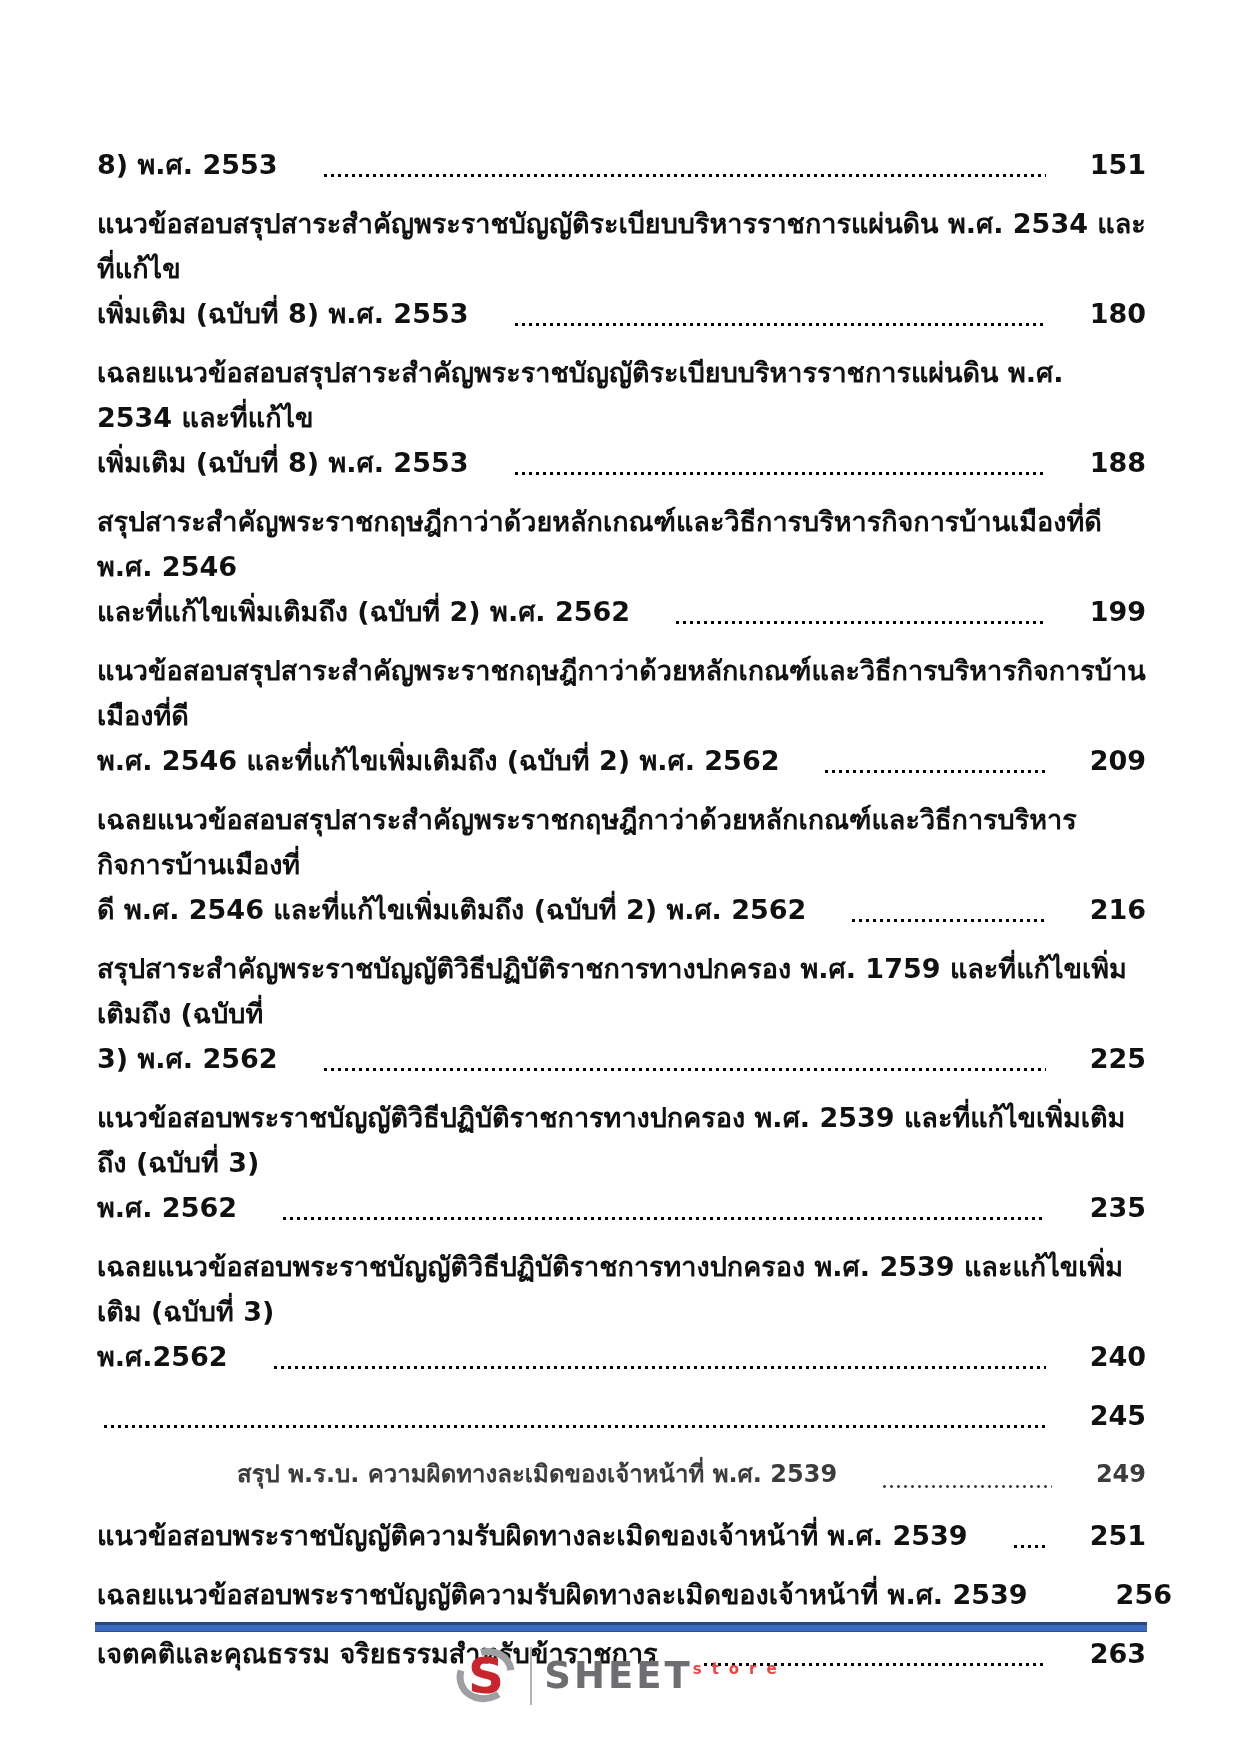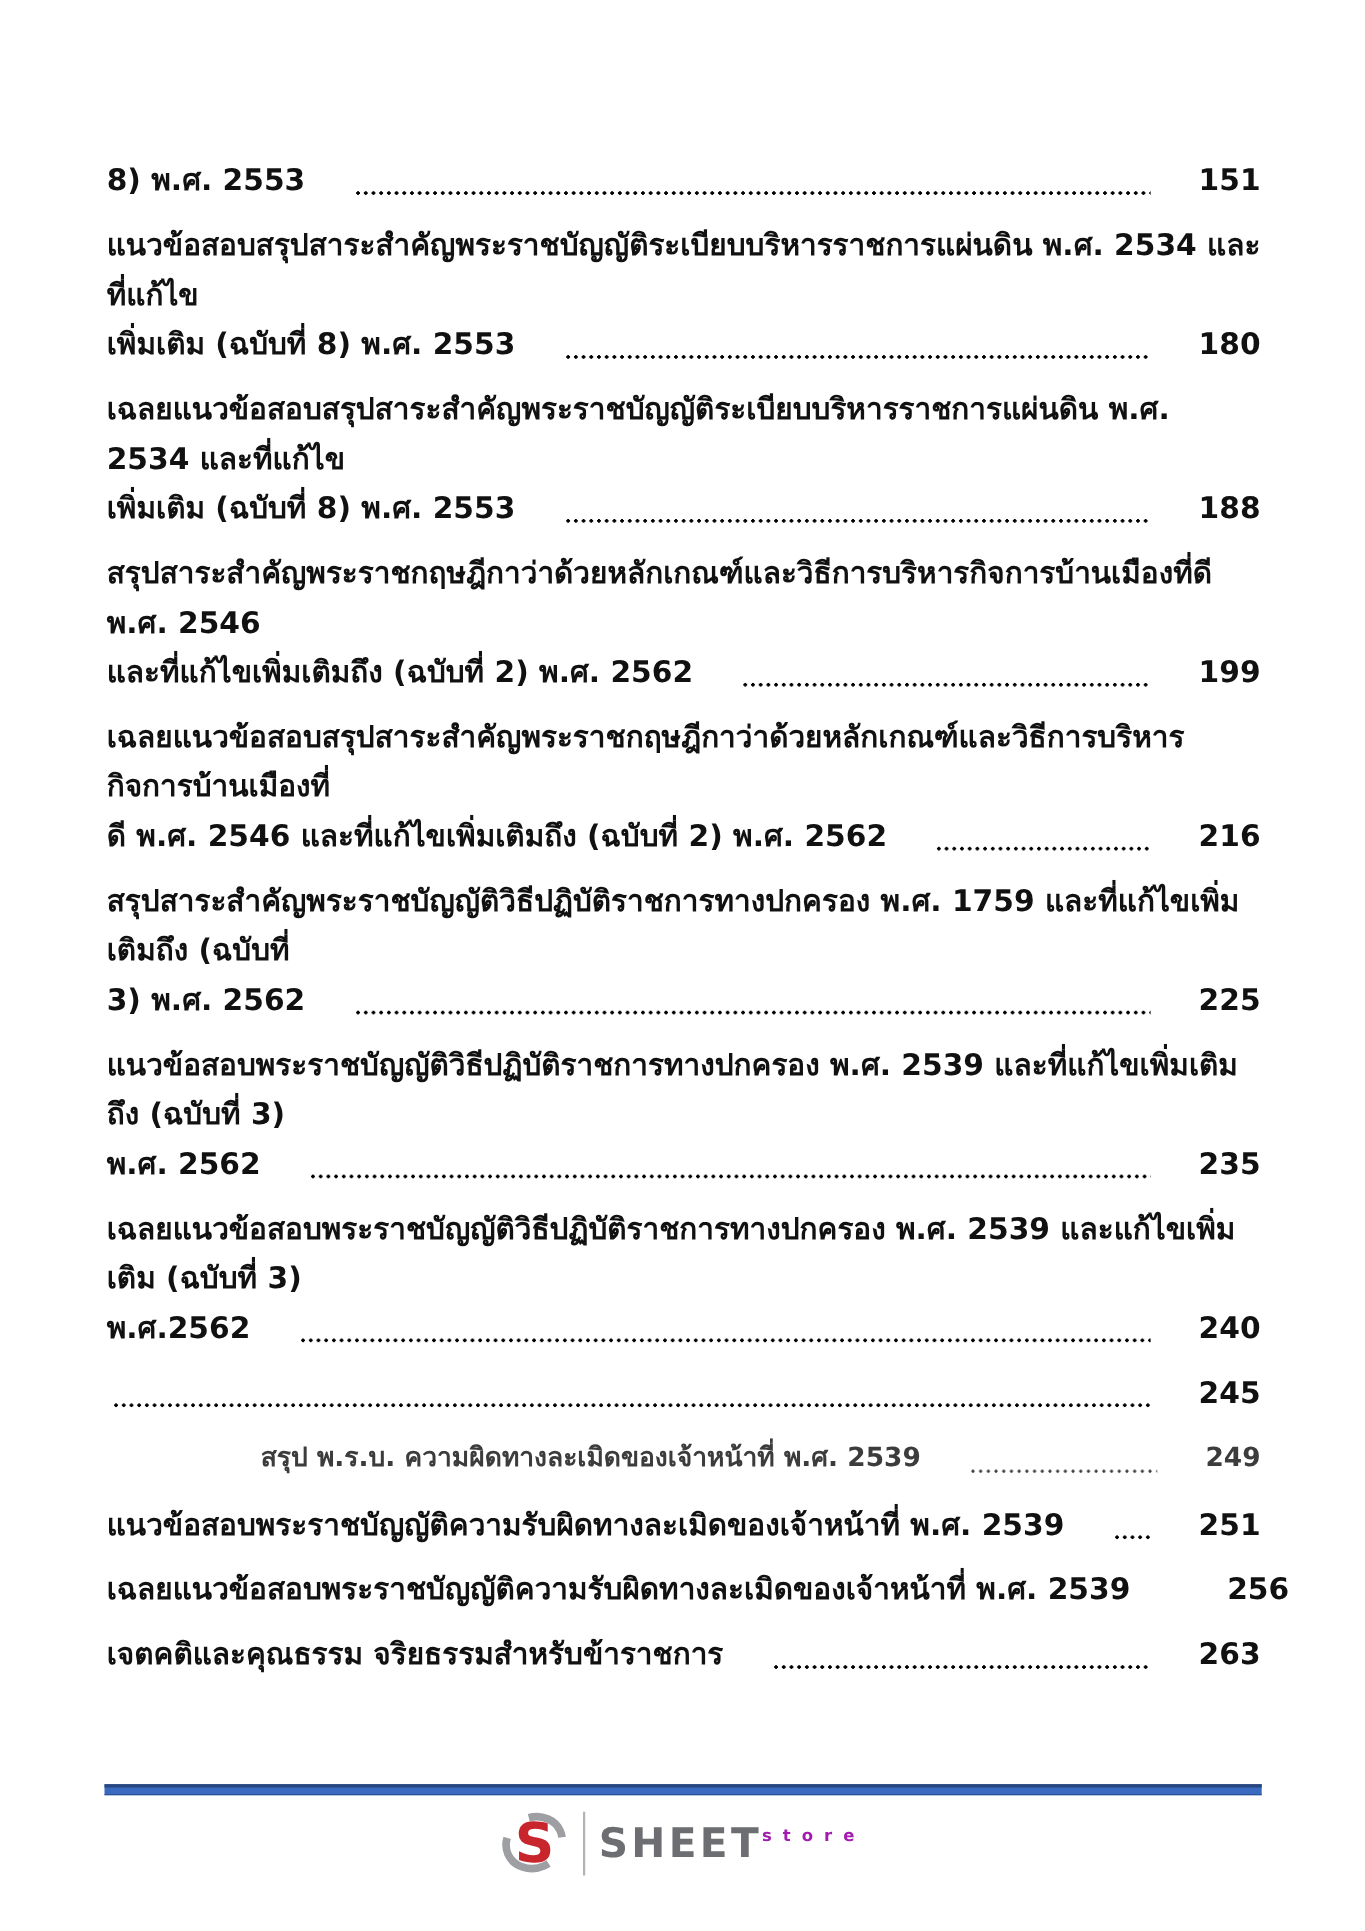--- a/index.html
+++ b/index.html
@@ -23,21 +23,21 @@
   .toc-entry .pg{white-space:nowrap;flex:0 0 auto;}
   .toc-entry.sub{padding-left:140px;font-size:24px;font-weight:700;color:#3c3c3c;margin-bottom:16px;}
   .toc-entry.sub .dots{background-image:radial-gradient(circle,#3c3c3c 1.2px,transparent 1.6px);background-position:left bottom 8px;}
   .footer-bar{position:absolute;left:95px;right:94px;top:1622px;height:6px;
     background:#3a6abf;border-top:3px solid #27477e;border-bottom:1px solid #2c4f96;}
   .logo{position:absolute;top:1644px;left:0;width:100%;display:flex;justify-content:center;align-items:center;gap:12px;}
   .logo .mark{width:64px;height:64px;flex:0 0 auto;}
   .logo .vline{width:2px;height:58px;background:#b1b3b6;flex:0 0 auto;}
   .logo .words{display:flex;justify-content:center;}
   .logo .brand{font-size:37px;font-weight:bold;letter-spacing:3px;color:#6d6e71;line-height:38px;}
-  .logo .subbrand{font-size:15px;font-weight:bold;letter-spacing:10px;color:#a21caf;line-height:20px;margin-top:2px;}
+  .logo .subbrand{font-size:15px;font-weight:bold;letter-spacing:10px;color:#ef4444;line-height:20px;margin-top:2px;}
 </style>
 </head>
 <body>
 
 <div class="page">
 
   <div class="content">
       <div class="toc-entry">
       <div class="l2">
         <span class="t">8) พ.ศ. 2553</span>
@@ -60,20 +60,28 @@
         <span class="dots"></span>
         <span class="pg">188</span>
       </div>
     </div>
       <div class="toc-entry">
       <div class="l1">สรุปสาระสำคัญพระราชกฤษฎีกาว่าด้วยหลักเกณฑ์และวิธีการบริหารกิจการบ้านเมืองที่ดี พ.ศ. 2546</div>
       <div class="l2">
         <span class="t">และที่แก้ไขเพิ่มเติมถึง (ฉบับที่ 2) พ.ศ. 2562</span>
         <span class="dots"></span>
         <span class="pg">199</span>
+      </div>
+    </div>
+      <div class="toc-entry">
+      <div class="l1">แนวข้อสอบสรุปสาระสำคัญพระราชกฤษฎีกาว่าด้วยหลักเกณฑ์และวิธีการบริหารกิจการบ้านเมืองที่ดี</div>
+      <div class="l2">
+        <span class="t">พ.ศ. 2546 และที่แก้ไขเพิ่มเติมถึง (ฉบับที่ 2) พ.ศ. 2562</span>
+        <span class="dots"></span>
+        <span class="pg">209</span>
       </div>
     </div>
       <div class="toc-entry">
       <div class="l1">เฉลยแนวข้อสอบสรุปสาระสำคัญพระราชกฤษฎีกาว่าด้วยหลักเกณฑ์และวิธีการบริหารกิจการบ้านเมืองที่</div>
       <div class="l2">
         <span class="t">ดี พ.ศ. 2546 และที่แก้ไขเพิ่มเติมถึง (ฉบับที่ 2) พ.ศ. 2562</span>
         <span class="dots"></span>
         <span class="pg">216</span>
       </div>
     </div>

